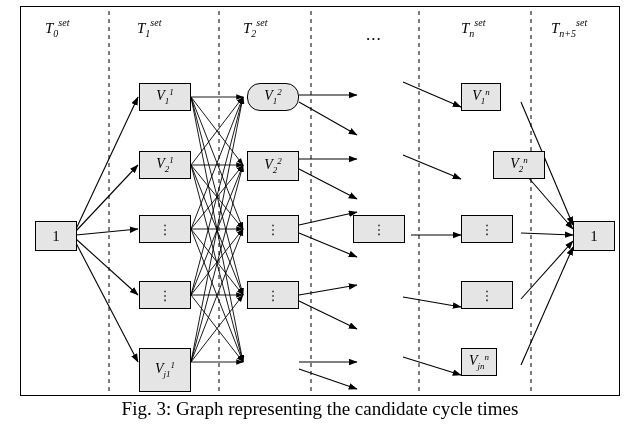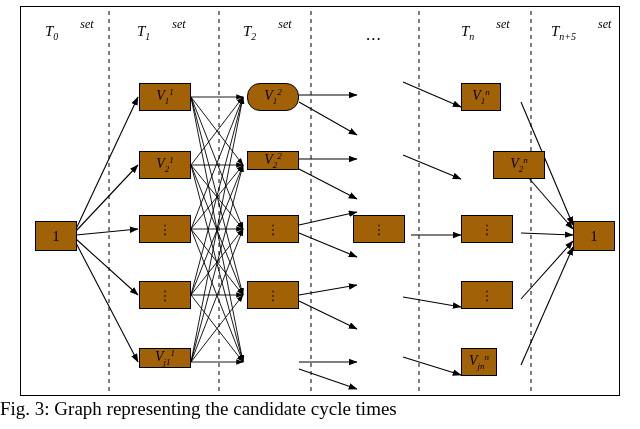--- a/index.html
+++ b/index.html
@@ -38,35 +38,34 @@
   }
   .col-label .base {
     font-style: italic;
   }
   .col-label sub {
     font-size: 10px;
     font-style: italic;
     vertical-align: -0.35em;
   }
   .col-label sup {
-    font-size: 12px;
+    font-size: 10px;
     font-style: italic;
     vertical-align: 0.7em;
-    margin-left: 22px;
   }
   .dots-label {
     position: absolute;
     font-size: 17px;
     letter-spacing: 1px;
     color: #000;
   }
   .node {
     position: absolute;
     border: 1.3px solid #000;
-    background: #a16207;
+    background: #e5e5e5;
     box-sizing: border-box;
     display: flex;
     align-items: center;
     justify-content: center;
     font-family: "Liberation Serif", serif;
     font-size: 14px;
     color: #000;
   }
   .node .lbl {
     font-style: italic;
@@ -98,20 +97,21 @@
     top: 0;
     width: 600px;
     height: 390px;
     overflow: visible;
   }
   .caption {
     position: absolute;
     left: 0;
     top: 398px;
     width: 640px;
+    text-align: center;
     font-family: "Liberation Serif", serif;
     font-size: 19px;
     color: #000;
     white-space: nowrap;
     overflow: hidden;
   }
 </style>
 </head>
 <body>
 
@@ -234,28 +234,28 @@
     </div>
     <div class="node" style="left:118px; top:144px; width:52px; height:28px;align-items:center;">
       <span class="lbl">V<sub>2</sub><sup>1</sup></span>
     </div>
     <div class="node vdots" style="left:118px; top:208px; width:52px; height:28px;">
       <span class="lbl">⋮</span>
     </div>
     <div class="node vdots" style="left:118px; top:274px; width:52px; height:28px;">
       <span class="lbl">⋮</span>
     </div>
-    <div class="node" style="left:118px; top:341px; width:52px; height:20px;text-align:right;">
+    <div class="node" style="left:118px; top:341px; width:52px; height:44px;text-align:right;">
       <span class="lbl">V<sub>j1</sub><sup>1</sup></span>
     </div>
 
     <div class="node" style="left:226px; top:76px; width:52px; height:28px;border-radius:13px;">
       <span class="lbl">V<sub>1</sub><sup>2</sup></span>
     </div>
-    <div class="node" style="left:226px; top:144px; width:52px; height:19px;">
+    <div class="node" style="left:226px; top:144px; width:52px; height:30px;">
       <span class="lbl">V<sub>2</sub><sup>2</sup></span>
     </div>
     <div class="node vdots" style="left:226px; top:208px; width:52px; height:28px;">
       <span class="lbl">⋮</span>
     </div>
     <div class="node vdots" style="left:226px; top:274px; width:52px; height:28px;">
       <span class="lbl">⋮</span>
     </div>
 
     <div class="node vdots" style="left:332px; top:208px; width:52px; height:28px;">

